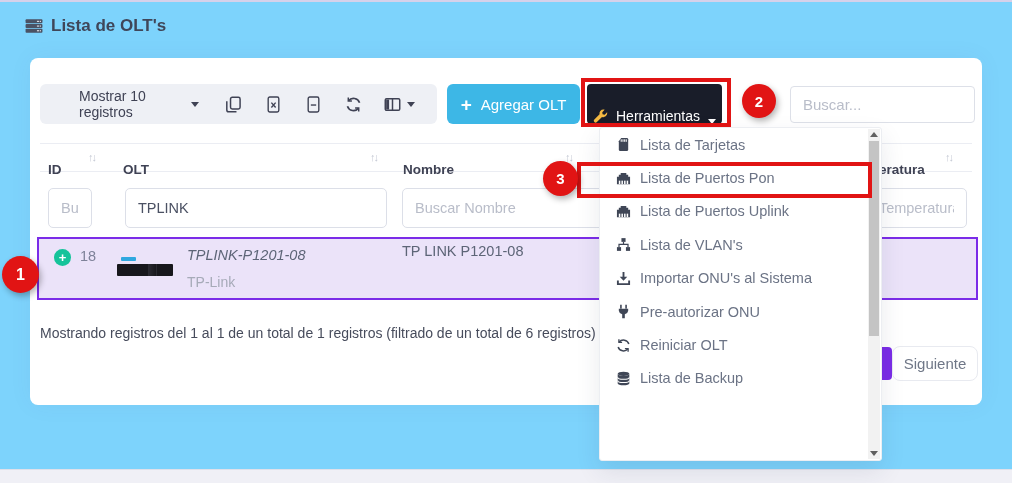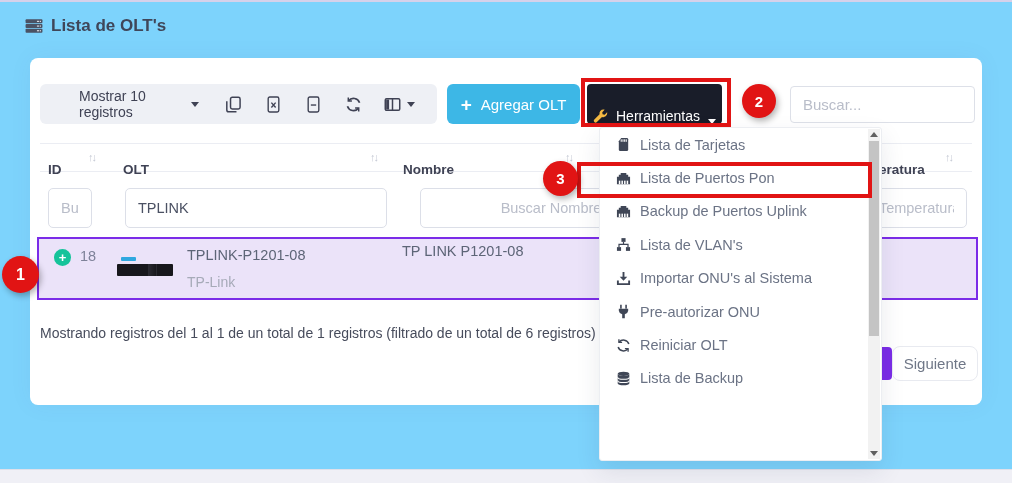--- a/index.html
+++ b/index.html
@@ -55,21 +55,21 @@
   .drow { position:absolute; left:7px; top:179px; width:941px; height:63px; background:#ebe3f9;
           border:2px solid #7b2ce8; cursor:pointer; }
   .expand-btn { position:absolute; left:15px; top:10px; width:17px; height:17px; border-radius:50%;
                 background:#15c39a; color:#fff; font-size:13px; font-weight:bold; display:flex;
                 align-items:center; justify-content:center; line-height:1; cursor:pointer; }
   .cell-id { position:absolute; left:41px; top:9px; font-size:14.5px; color:#7e8299; }
   .device { position:absolute; left:78px; top:14px; width:58px; height:34px; }
   .device .logo { width:15px; height:4px; background:#2fa8e0; border-radius:1px; margin:4px 0 3px 4px; }
   .device .unit { width:56px; height:12px; background:#17171c; border-radius:1px;
                   background-image:linear-gradient(90deg,#17171c 55%,#2a2a31 56%,#17171c 70%,#3a3a42 71%,#17171c 72%); }
-  .cell-olt { position:absolute; left:148px; top:8px; font-size:14.5px; color:#5d6577; }
+  .cell-olt { position:absolute; left:148px; top:8px; font-size:14.5px; color:#5d6577;font-style:italic; }
   .cell-brand { position:absolute; left:148px; top:35px; font-size:14px; color:#a6aab8; }
   .cell-nombre { position:absolute; left:363px; top:4px; font-size:14.5px; color:#5d6577; }
 
   .info-text { position:absolute; left:10px; top:267px; font-size:14px; color:#474c5c; white-space:nowrap; }
 
   .page-btn-active { position:absolute; left:820px; top:289px; width:42px; height:33px; background:#7b2ce8;
                      color:#fff; border:none; border-radius:4px; font-size:14px; cursor:pointer; font-family:inherit; }
   .page-btn-next { position:absolute; left:862px; top:288px; width:86px; height:35px; background:#fff;
                    border:1px solid #e8eaf0; border-radius:8px; color:#6f7787; font-size:15px; cursor:pointer; font-family:inherit; }
 
@@ -204,21 +204,21 @@
       <span class="th" style="left:83px">OLT</span>
       <span class="sort" style="left:330px">↑↓</span>
       <span class="th" style="left:363px">Nombre</span>
       <span class="sort" style="left:525px">↑↓</span>
       <span class="th" style="left:804px">Temperatura</span>
       <span class="sort" style="left:905px">↑↓</span>
     </div>
 
     <input class="f-input" style="left: 18px; width: 44px;" type="text" placeholder="Busc">
     <input class="f-input" style="left: 95px; width: 262px;" type="text" value="TPLINK">
-    <input class="f-input" style="left: 390px; width: 262px; text-align: center;" type="text" placeholder="Buscar Nombre">
+    <input class="f-input" style="left: 372px; width: 262px;" type="text" placeholder="Buscar Nombre">
     <input class="f-input" style="left: 787px; width: 150px;" type="text" placeholder="Buscar Temperatura">
 
     <div class="drow">
       <span class="expand-btn">+</span>
       <span class="cell-id">18</span>
       <span class="device">
         <span class="logo" style="display:block"></span>
         <span class="unit" style="display:block"></span>
       </span>
       <span class="cell-olt">TPLINK-P1201-08</span>
@@ -266,21 +266,21 @@
           <svg viewBox="0 0 16 16">
             <path fill="currentColor" d="M1 14V6h2V4h2V2h6v2h2v2h2v8z"></path>
             <g fill="#fff">
               <rect x="3" y="10.3" width="1.6" height="3.7"></rect>
               <rect x="5.8" y="10.3" width="1.6" height="3.7"></rect>
               <rect x="8.6" y="10.3" width="1.6" height="3.7"></rect>
               <rect x="11.4" y="10.3" width="1.6" height="3.7"></rect>
             </g>
           </svg>
         </span>
-      <span>Backup de Puertos Uplink</span>
+      <span>Lista de Puertos Uplink</span>
     </div>
     <div class="menu-item">
       <span class="svg-i">
           <svg viewBox="0 0 16 16" fill="none" stroke="currentColor" stroke-width="1.3">
             <rect x="5.8" y="1.2" width="4.4" height="4" fill="currentColor" stroke="none"></rect>
             <rect x="1" y="10.8" width="4.4" height="4" fill="currentColor" stroke="none"></rect>
             <rect x="10.6" y="10.8" width="4.4" height="4" fill="currentColor" stroke="none"></rect>
             <path d="M8 5.2v2.6M3.2 10.8V7.8h9.6v3"></path>
           </svg>
         </span>

